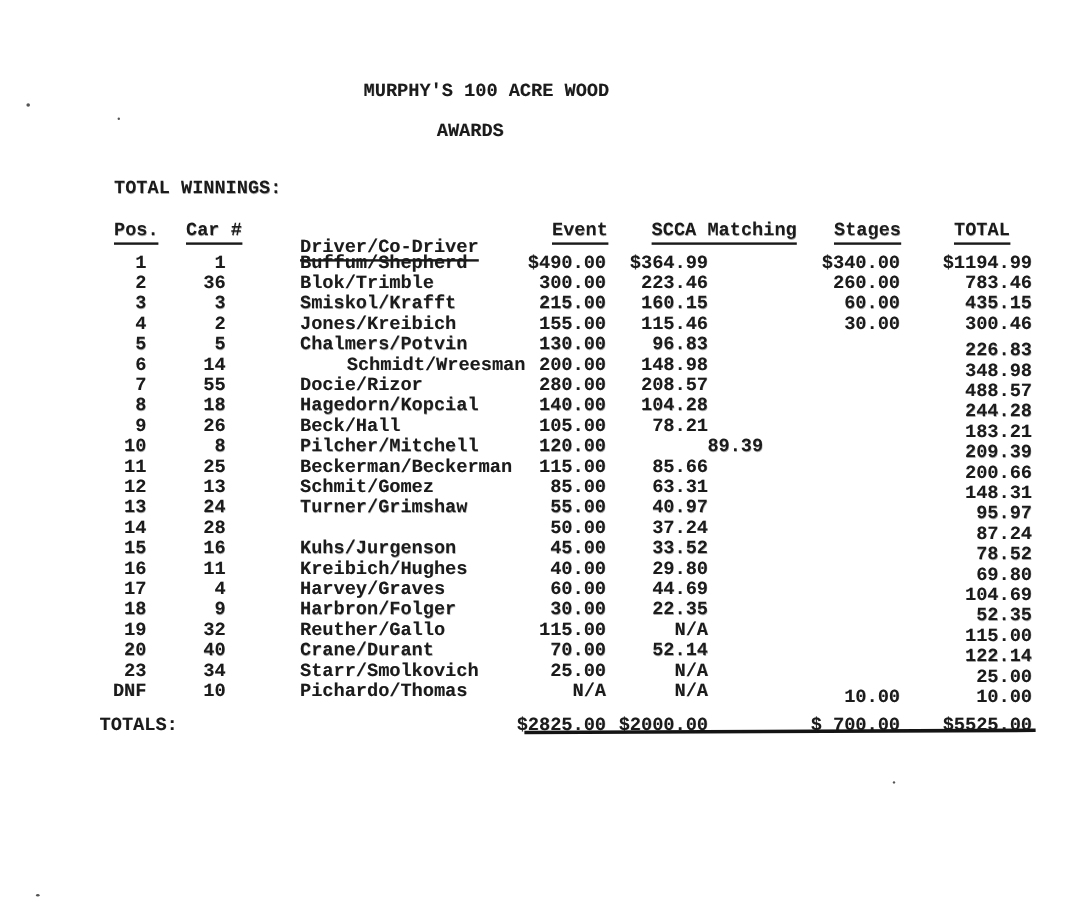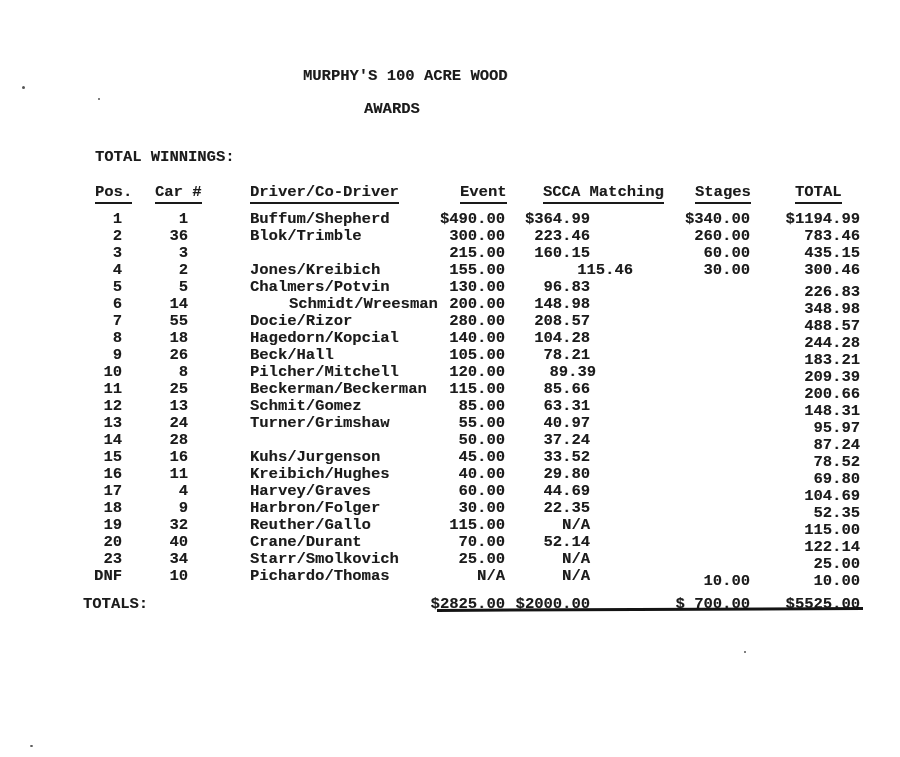--- a/index.html
+++ b/index.html
@@ -40,21 +40,21 @@
 
 <div class="page">
 
   <div class="abs title">MURPHY'S 100 ACRE WOOD</div>
   <div class="abs subtitle">AWARDS</div>
   <div class="abs section-label">TOTAL WINNINGS:</div>
 
   <div id="header-row">
       <span class="hdr" style="left: 95px;">Pos.</span>
       <span class="hdr" style="left: 155px;">Car #</span>
-      <span class="hdr" style="left: 250px;">Driver/Co-Driver</span>
+      <span class="hdr" style="left: 250px; margin-top: 14px;">Driver/Co-Driver</span>
       <span class="hdr" style="left: 460px;">Event</span>
       <span class="hdr" style="left: 543px;">SCCA Matching</span>
       <span class="hdr" style="left: 695px;">Stages</span>
       <span class="hdr" style="left: 795px;">TOTAL</span>
     </div>
   <div id="table-body">
       <div class="row" style="top: 211px;">
         <span class="cell a-right" style="left: 80px; width: 42px;">1</span>
         <span class="cell a-right" style="left: 130px; width: 58px;">1</span>
         <span class="cell a-left" style="left: 250px; width: 230px;">Buffum/Shepherd</span>
@@ -68,31 +68,32 @@
         <span class="cell a-right" style="left: 130px; width: 58px;">36</span>
         <span class="cell a-left" style="left: 250px; width: 230px;">Blok/Trimble</span>
         <span class="cell a-right" style="left: 420px; width: 85px;">300.00</span>
         <span class="cell a-right" style="left: 495px; width: 95px;">223.46</span>
         <span class="cell a-right" style="left: 665px; width: 85px;">260.00</span>
         <span class="cell a-right" style="left: 765px; width: 95px;">783.46</span>
       </div>
       <div class="row" style="top: 245px;">
         <span class="cell a-right" style="left: 80px; width: 42px;">3</span>
         <span class="cell a-right" style="left: 130px; width: 58px;">3</span>
+        <span class="cell a-left" style="left: 250px; width: 230px;">Smiskol/Krafft</span>
         <span class="cell a-right" style="left: 420px; width: 85px;">215.00</span>
         <span class="cell a-right" style="left: 495px; width: 95px;">160.15</span>
         <span class="cell a-right" style="left: 665px; width: 85px;">60.00</span>
         <span class="cell a-right" style="left: 765px; width: 95px;">435.15</span>
       </div>
       <div class="row" style="top: 262px;">
         <span class="cell a-right" style="left: 80px; width: 42px;">4</span>
         <span class="cell a-right" style="left: 130px; width: 58px;">2</span>
         <span class="cell a-left" style="left: 250px; width: 230px;">Jones/Kreibich</span>
         <span class="cell a-right" style="left: 420px; width: 85px;">155.00</span>
-        <span class="cell a-right" style="left: 495px; width: 95px; margin-left: 43px;">115.46</span>
+        <span class="cell a-right" style="left: 495px; width: 95px;">115.46</span>
         <span class="cell a-right" style="left: 665px; width: 85px;">30.00</span>
         <span class="cell a-right" style="left: 765px; width: 95px;">300.46</span>
       </div>
       <div class="row" style="top: 279px;">
         <span class="cell a-right" style="left: 80px; width: 42px;">5</span>
         <span class="cell a-right" style="left: 130px; width: 58px;">5</span>
         <span class="cell a-left" style="left: 250px; width: 230px;">Chalmers/Potvin</span>
         <span class="cell a-right" style="left: 420px; width: 85px;">130.00</span>
         <span class="cell a-right" style="left: 495px; width: 95px;">96.83</span>
         <span class="cell a-right" style="left: 765px; width: 95px; top: 5px;">226.83</span>
@@ -127,21 +128,21 @@
         <span class="cell a-left" style="left: 250px; width: 230px;">Beck/Hall</span>
         <span class="cell a-right" style="left: 420px; width: 85px;">105.00</span>
         <span class="cell a-right" style="left: 495px; width: 95px;">78.21</span>
         <span class="cell a-right" style="left: 765px; width: 95px; top: 5px;">183.21</span>
       </div>
       <div class="row" style="top: 364px;">
         <span class="cell a-right" style="left: 80px; width: 42px;">10</span>
         <span class="cell a-right" style="left: 130px; width: 58px;">8</span>
         <span class="cell a-left" style="left: 250px; width: 230px;">Pilcher/Mitchell</span>
         <span class="cell a-right" style="left: 420px; width: 85px;">120.00</span>
-        <span class="cell a-right" style="left: 477px; width: 95px; padding-left: 24px;">89.39</span>
+        <span class="cell a-right" style="left: 517px; width: 95px; padding-left: 24px;">89.39</span>
         <span class="cell a-right" style="left: 765px; width: 95px; top: 5px;">209.39</span>
       </div>
       <div class="row" style="top: 381px;">
         <span class="cell a-right" style="left: 80px; width: 42px;">11</span>
         <span class="cell a-right" style="left: 130px; width: 58px;">25</span>
         <span class="cell a-left" style="left: 250px; width: 230px;">Beckerman/Beckerman</span>
         <span class="cell a-right" style="left: 420px; width: 85px;">115.00</span>
         <span class="cell a-right" style="left: 495px; width: 95px;">85.66</span>
         <span class="cell a-right" style="left: 765px; width: 95px; top: 5px;">200.66</span>
       </div>

